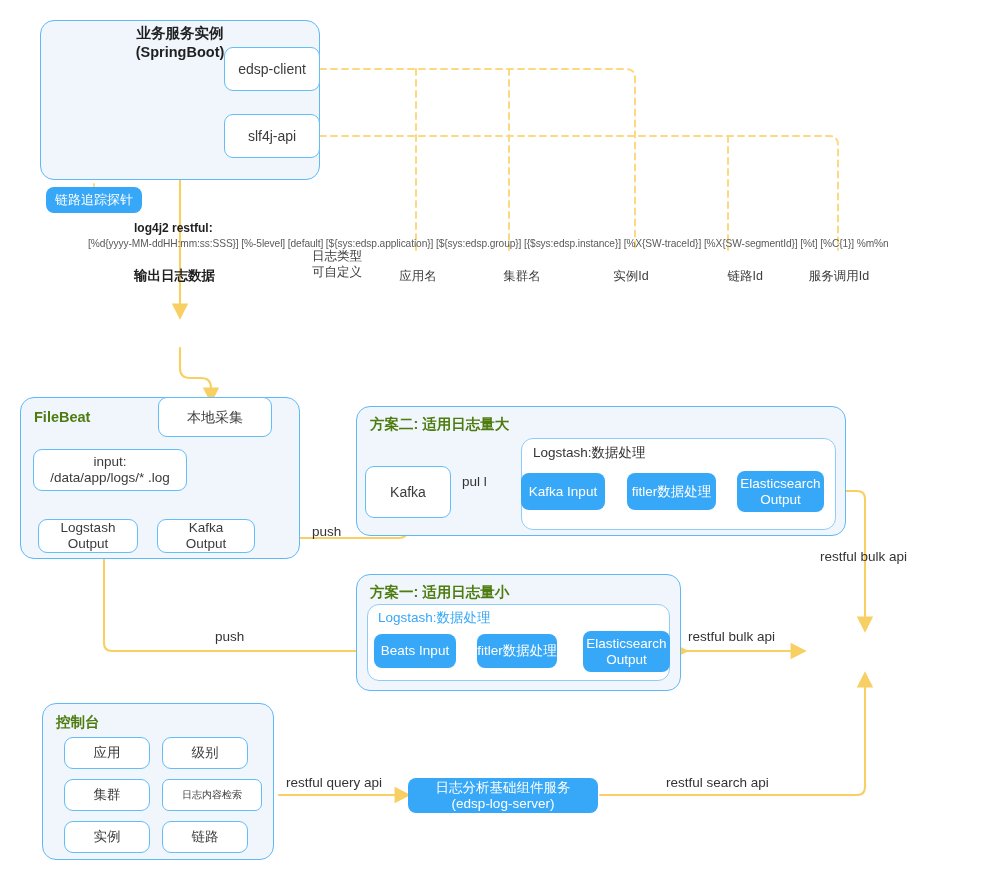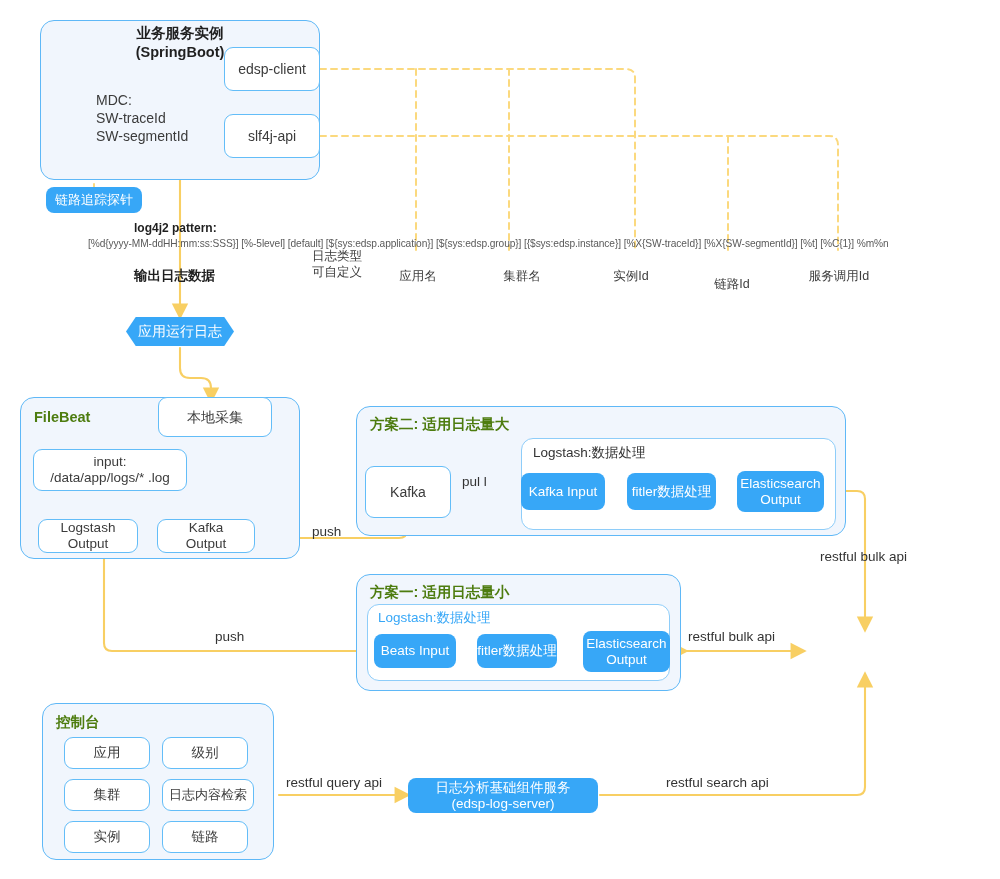--- a/index.html
+++ b/index.html
@@ -145,43 +145,39 @@
 
       <path d="M600,795 L857,795 Q865,795 865,787 L865,678" marker-end="url(#ah)"></path>
     </g>
   </svg>
 
   <div class="node panel" style="left:40px;top:20px;width:280px;height:160px;"></div>
 
   <div class="txt bold ctr multiline" style="left:60px;top:24px;width:240px;font-size:14.5px;text-align:center;white-space:pre-line;"><span>业务服务实例</span></div>
   <div class="txt bold ctr" style="left:60px;top:44px;width:240px;text-align:center;font-size:14.5px;">(SpringBoot)</div>
 
-  <div class="txt multiline" style="left:96px;top:92px;font-size:14px;color:#3b3b3b;">MDC:
-SW-traceId
-SW-segmentId</div>
 
   <div class="node wbox" style="left:224px;top:47px;width:96px;height:44px;">edsp-client</div>
   <div class="node wbox" style="left:224px;top:114px;width:96px;height:44px;">slf4j-api</div>
 
   <div class="node bbox" style="left:46px;top:187px;width:96px;height:26px;font-size:13px;">链路追踪探针</div>
 
-  <div class="txt bold" style="left:134px;top:221px;font-size:12px;">log4j2 pattern:</div>
+  <div class="txt bold" style="left:134px;top:221px;font-size:12px;">log4j2 restful:</div>
   <div class="pattern" style="left:88px;top:238px;">[%d{yyyy-MM-ddHH:mm:ss:SSS}] [%-5level] [default] [${sys:edsp.application}] [${sys:edsp.group}] [{$sys:edsp.instance}] [%X{SW-traceId}] [%X{SW-segmentId}] [%t] [%C{1}] %m%n</div>
 
   <div class="txt bold" style="left:134px;top:267px;font-size:13.5px;">输出日志数据</div>
 
   <div class="txt cjk multiline ctr" style="left:306px;top:248px;width:62px;text-align:center;">日志类型
 可自定义</div>
   <div class="txt cjk ctr" style="left:387px;top:268px;width:62px;text-align:center;">应用名</div>
   <div class="txt cjk ctr" style="left:491px;top:268px;width:62px;text-align:center;">集群名</div>
   <div class="txt cjk ctr" style="left:600px;top:268px;width:62px;text-align:center;">实例Id</div>
-  <div class="txt cjk ctr" style="left:701px;top:276px;width:62px;text-align:center;">链路Id</div>
+  <div class="txt cjk ctr" style="left:701px;top:268px;width:62px;text-align:right;">链路Id</div>
   <div class="txt cjk ctr" style="left:797px;top:268px;width:84px;text-align:center;">服务调用Id</div>
 
-  <div class="hex" style="left:126px;top:315px;width:108px;height:33px;">应用运行日志</div>
 
   <div class="node panel" style="left:20px;top:397px;width:280px;height:162px;"></div>
   <div class="panel-title" style="left:34px;top:409px;">FileBeat</div>
 
   <div class="node wbox" style="left:158px;top:397px;width:114px;height:40px;">本地采集</div>
 
   <div class="node wbox" style="left:33px;top:449px;width:154px;height:42px;font-size:13.5px;">input:
 /data/app/logs/* .log</div>
 
   <div class="node wbox" style="left:38px;top:519px;width:100px;height:34px;font-size:13.5px;">Logstash
@@ -214,21 +210,21 @@
   <div class="node bbox" style="left:477px;top:634px;width:80px;height:34px;">fitler数据处理</div>
   <div class="node bbox" style="left:583px;top:631px;width:87px;height:41px;">Elasticsearch
 Output</div>
 
   <div class="node panel" style="left:42px;top:703px;width:232px;height:157px;"></div>
   <div class="panel-title" style="left:56px;top:713px;">控制台</div>
 
   <div class="node wbox" style="left:64px;top:737px;width:86px;height:32px;font-size:13.5px;">应用</div>
   <div class="node wbox" style="left:162px;top:737px;width:86px;height:32px;font-size:13.5px;">级别</div>
   <div class="node wbox" style="left:64px;top:779px;width:86px;height:32px;font-size:13.5px;">集群</div>
-  <div class="node wbox" style="left:162px;top:779px;width:92px;height:32px;font-size:13px;">日志内容检索</div>
+  <div class="node wbox" style="left:162px;top:779px;width:100px;height:32px;font-size:10px;border-radius:7px;">日志内容检索</div>
   <div class="node wbox" style="left:64px;top:821px;width:86px;height:32px;font-size:13.5px;">实例</div>
   <div class="node wbox" style="left:162px;top:821px;width:86px;height:32px;font-size:13.5px;">链路</div>
 
   <div class="node bbox" style="left:408px;top:778px;width:190px;height:35px;font-size:13.5px;">日志分析基础组件服务
 (edsp-log-server)</div>
 
 
   <div class="txt edge" style="left:312px;top:524px;">push</div>
   <div class="txt edge" style="left:215px;top:629px;">push</div>
   <div class="txt edge" style="left:820px;top:549px;">restful bulk api</div>

